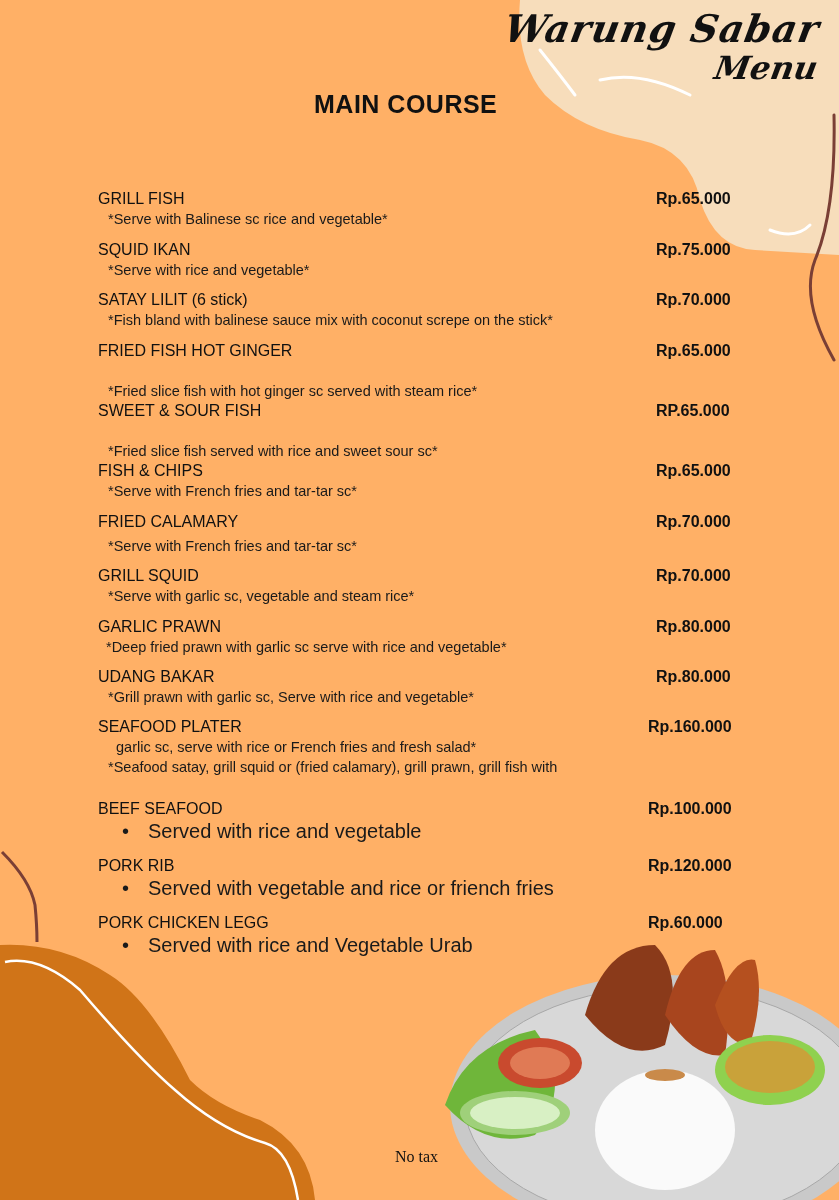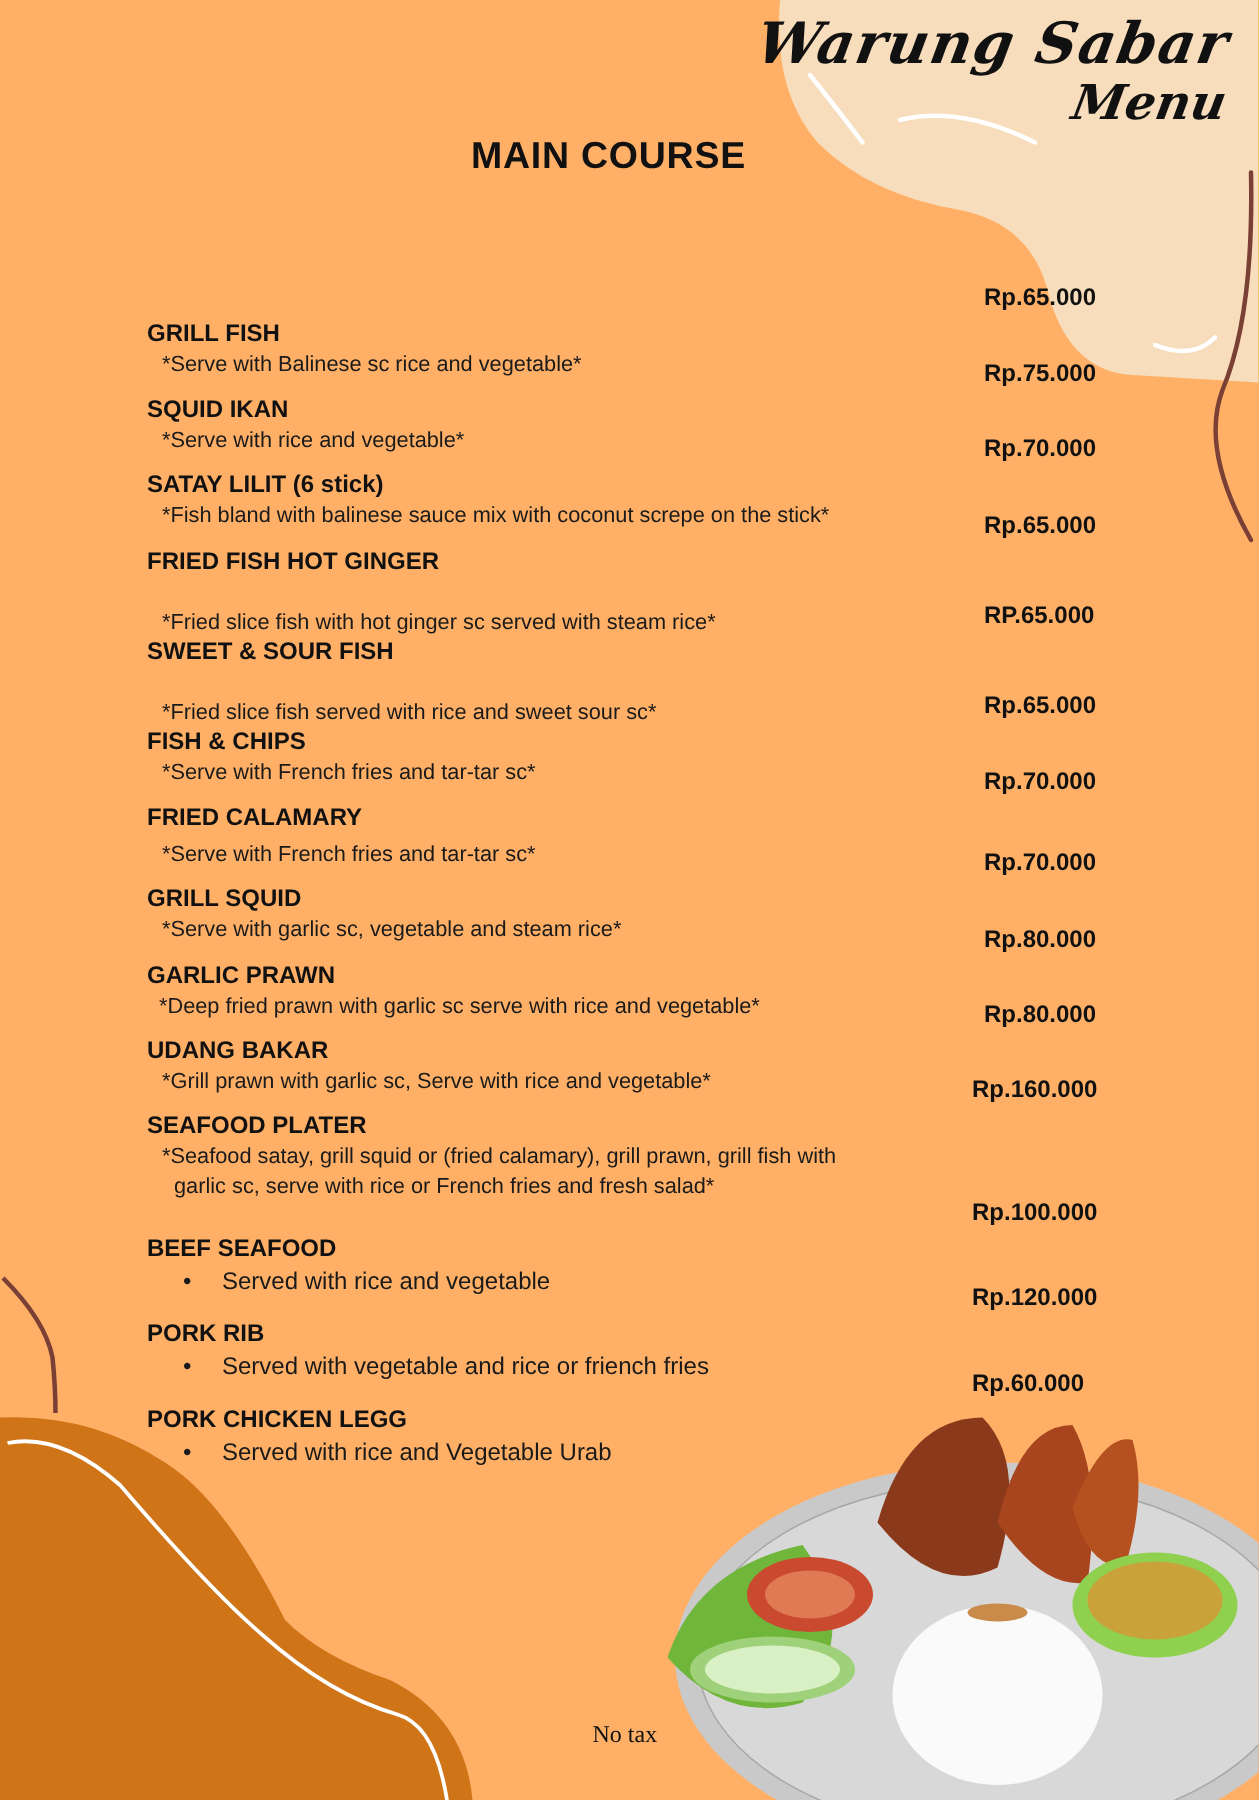--- a/index.html
+++ b/index.html
@@ -15,25 +15,25 @@
     font-family: "DejaVu Serif", serif; font-style: italic; font-weight: bold;
     color: #111;
   }
   .brand .name { font-size: 38px; letter-spacing: 1px; transform: skewX(-10deg); display: block; }
   .brand .sub { font-size: 32px; margin-right: 2px; margin-top: -2px; display: block; transform: skewX(-10deg); }
   .page-title {
     position: absolute; left: 314px; top: 90px;
     font-family: Liberation Sans, sans-serif; font-weight: bold; font-size: 25px; letter-spacing: 0.5px;
   }
   .item { position: absolute; left: 98px; width: 650px; }
-  .item .name { font-weight: bold; font-size: 16px; line-height: 20px; margin-top: 24px; }
+  .item .name { font-weight: normal; font-size: 16px; line-height: 20px; }
   .item .price { position: absolute; top: 0; font-weight: bold; font-size: 16px; line-height: 20px; }
   .item .desc { font-size: 14.5px; line-height: 20px; padding-left: 10px; color: #1a1a1a; }
   .item .desc.gap { margin-top: 20px; }
-  .item .bullet { font-size: 16px; line-height: 24px; padding-left: 24px; color: #1a1a1a; }
+  .item .bullet { font-size: 20px; line-height: 24px; padding-left: 24px; color: #1a1a1a; }
   .item .bullet::before { content: "\2022"; display: inline-block; width: 26px; }
   .note {
     position: absolute; left: 395px; top: 1148px;
     font-family: "Liberation Serif", serif; font-size: 16px;
   }
   .plate { position: absolute; left: 425px; top: 935px; width: 414px; height: 265px; }
 </style>
 </head>
 <body>
 
@@ -101,22 +101,22 @@
   <div class="desc" style="padding-left:8px">*Deep fried prawn with garlic sc serve with rice and vegetable*</div>
 </div>
 <div class="item" style="top:667px">
   <div class="name">UDANG BAKAR</div>
   <div class="price" style="left:558px">Rp.80.000</div>
   <div class="desc">*Grill prawn with garlic sc, Serve with rice and vegetable*</div>
 </div>
 <div class="item" style="top:717px">
   <div class="name">SEAFOOD PLATER</div>
   <div class="price" style="left:550px">Rp.160.000</div>
+  <div class="desc" style="padding-left:18px">garlic sc, serve with rice or French fries and fresh salad*</div>
   <div class="desc">*Seafood satay, grill squid or (fried calamary), grill prawn, grill fish with</div>
-  <div class="desc" style="padding-left:18px">garlic sc, serve with rice or French fries and fresh salad*</div>
 </div>
 <div class="item" style="top:799px">
   <div class="name">BEEF SEAFOOD</div>
   <div class="price" style="left:550px">Rp.100.000</div>
   <div class="bullet">Served with rice and vegetable</div>
 </div>
 <div class="item" style="top:856px">
   <div class="name">PORK RIB</div>
   <div class="price" style="left:550px">Rp.120.000</div>
   <div class="bullet">Served with vegetable and rice or friench fries</div>

